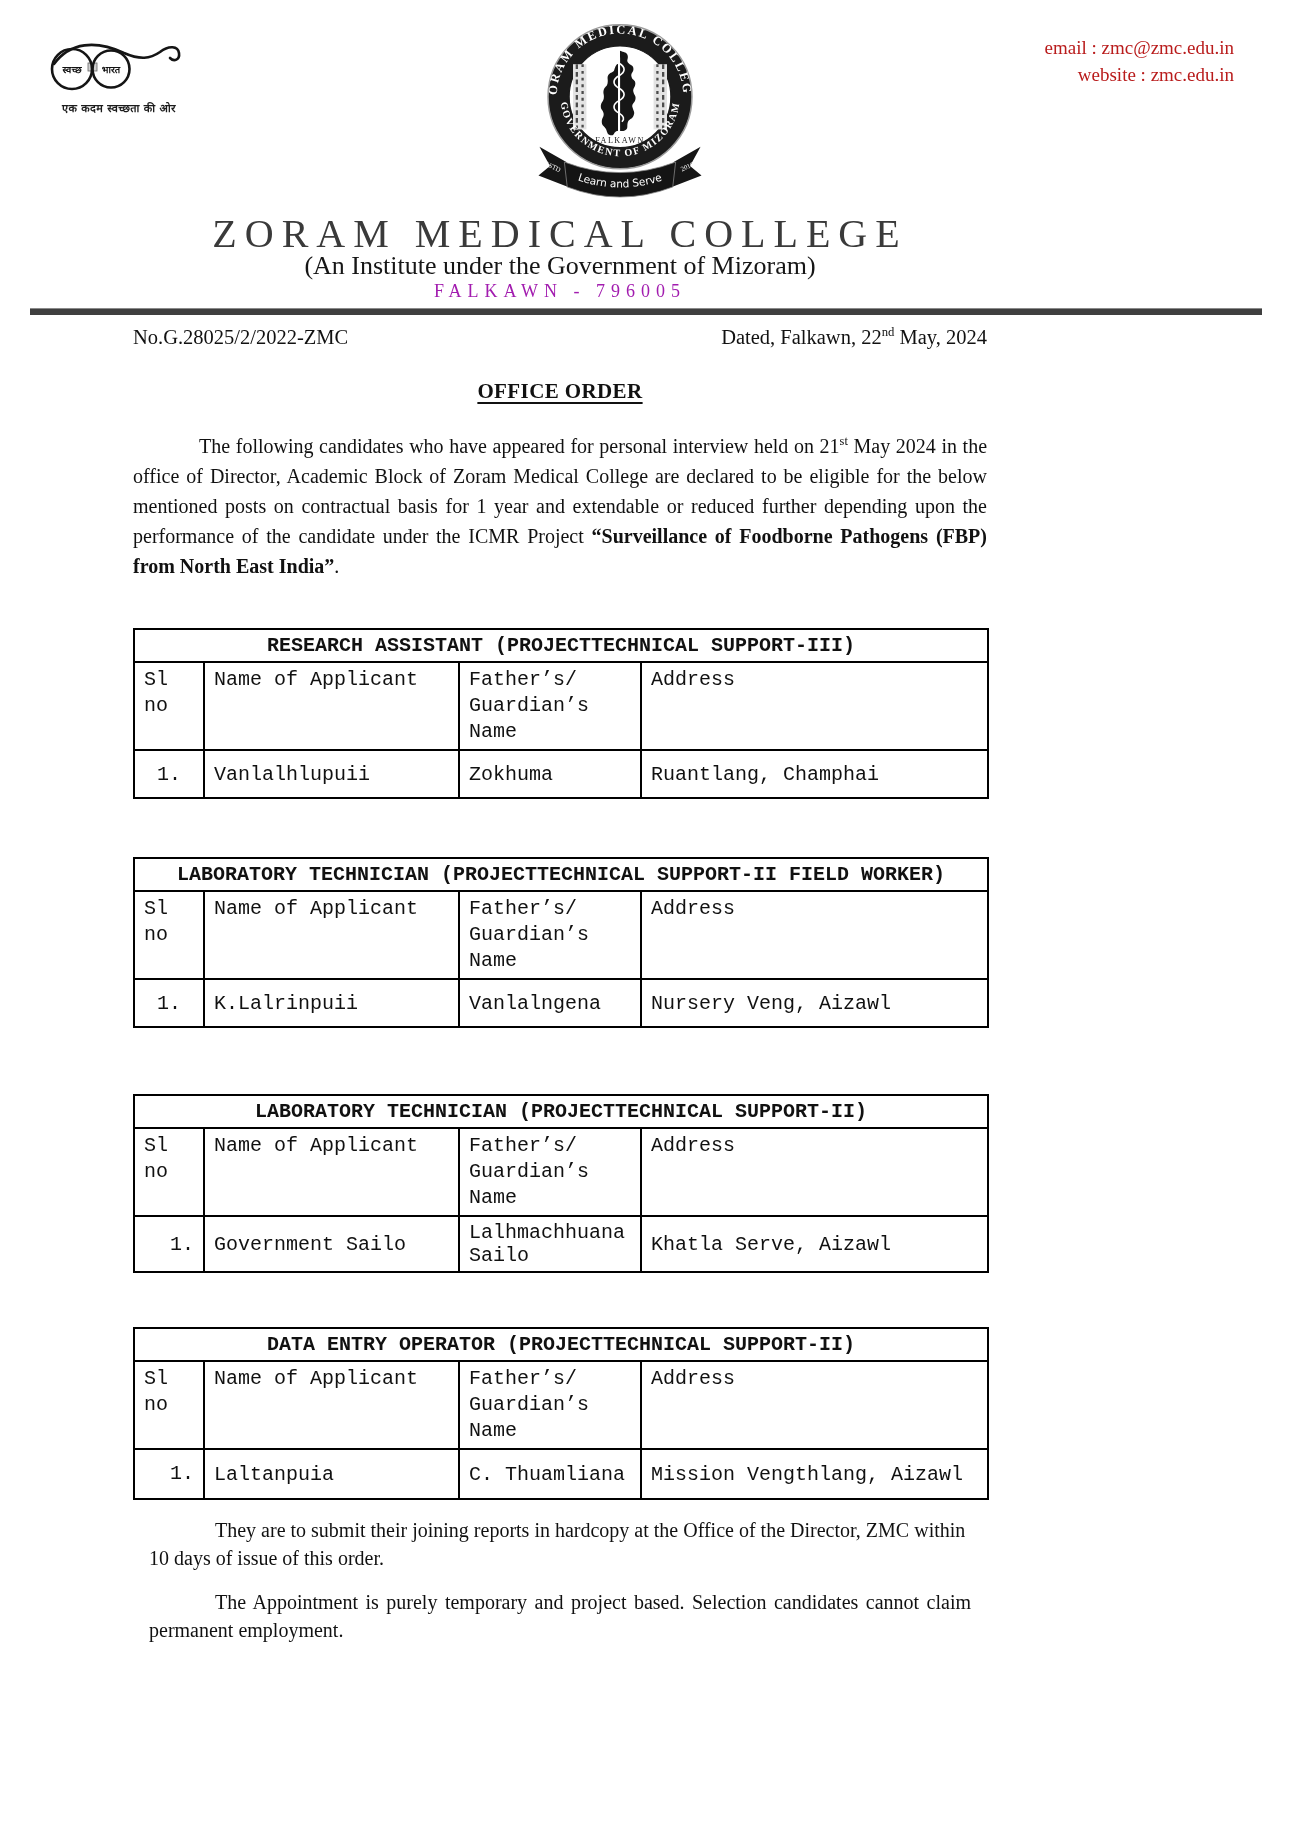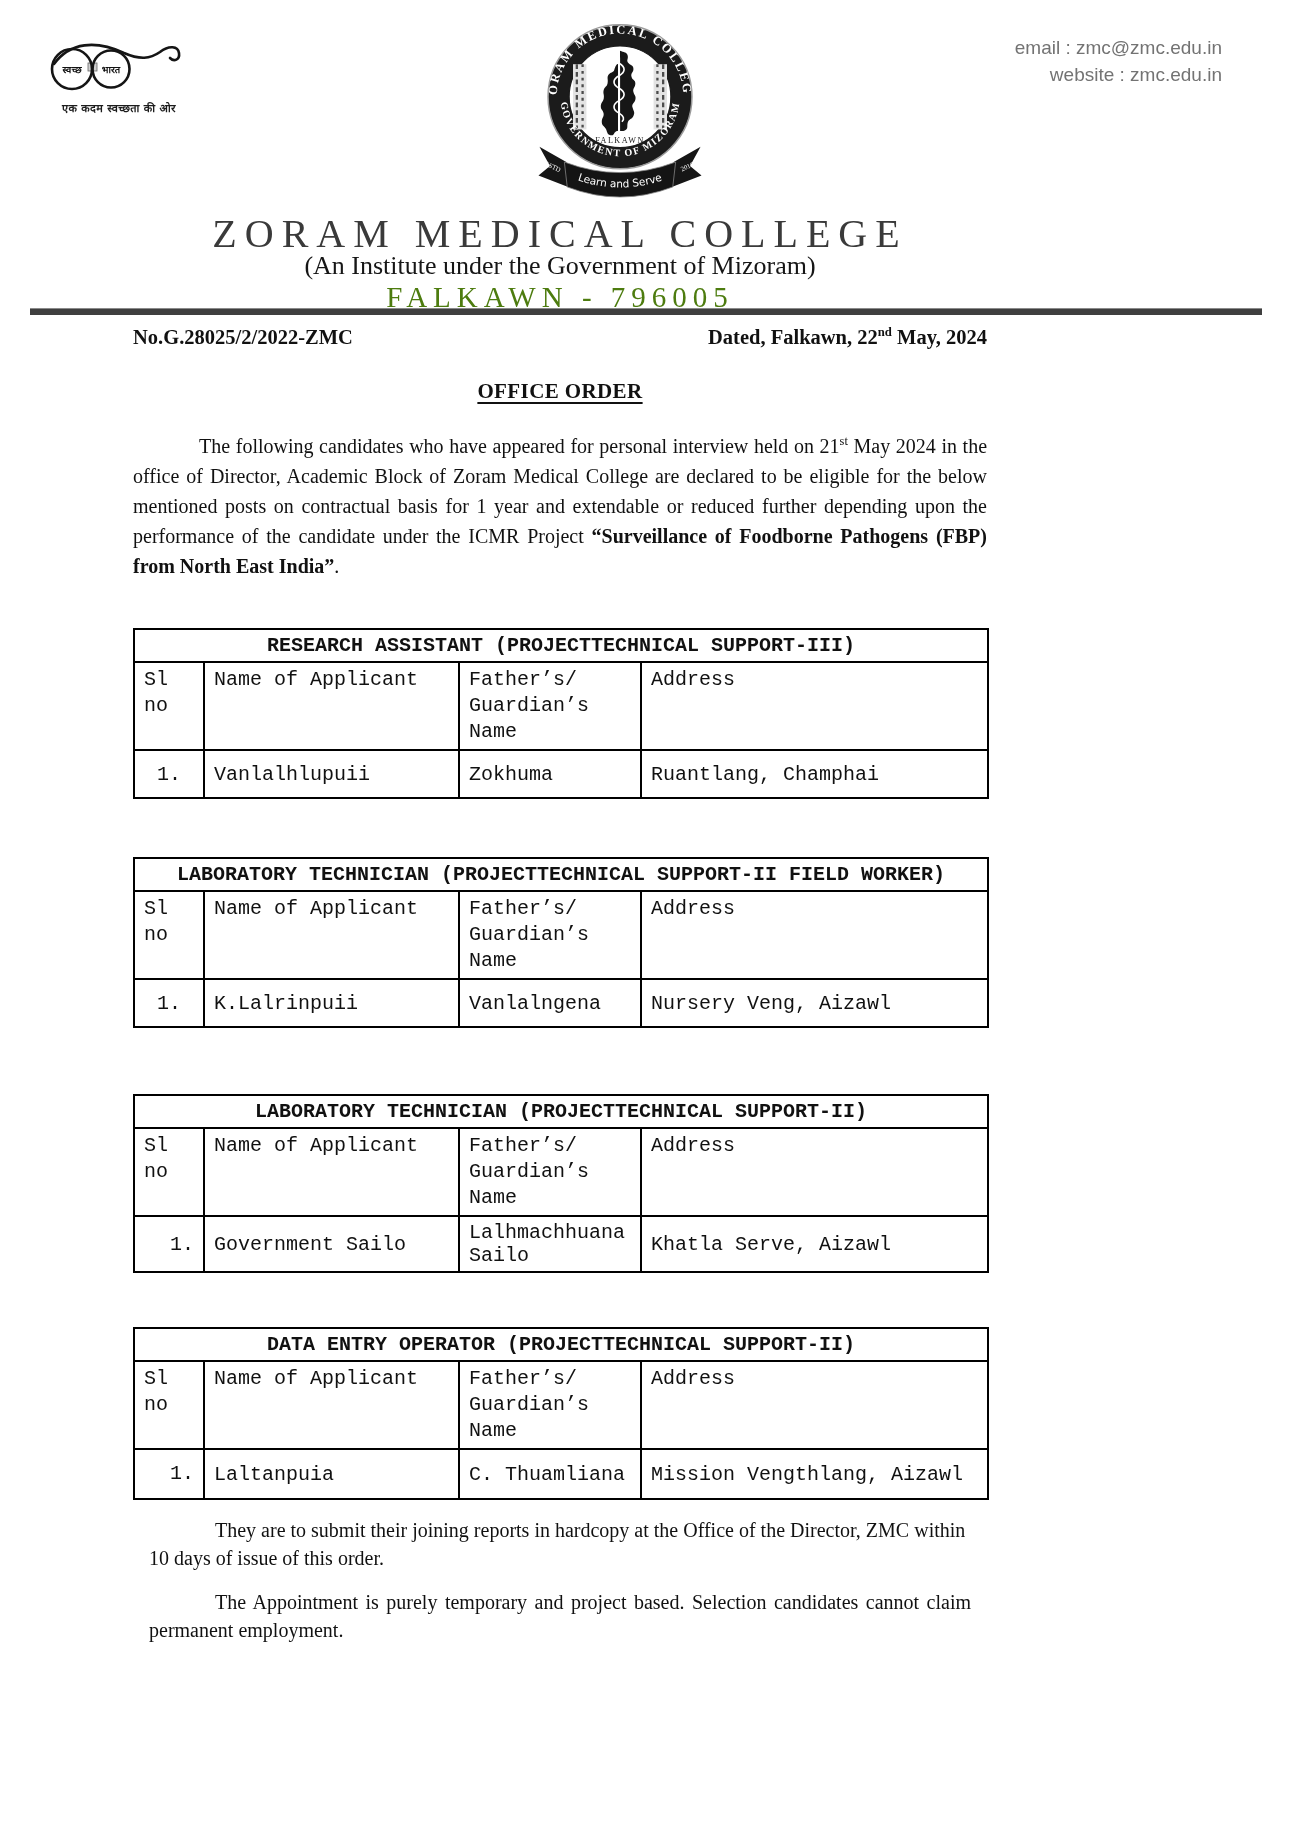--- a/index.html
+++ b/index.html
@@ -4,33 +4,33 @@
 <style>
   html,body{margin:0;padding:0;background:#ffffff;}
   .page{position:relative;width:1290px;height:1825px;background:#ffffff;overflow:hidden;
         font-family:"Liberation Serif", serif;color:#111;}
   
   .letterhead{position:relative;height:308px;}
   .swachh{position:absolute;left:48px;top:40px;width:170px;text-align:left;}
   .swachh-tag{margin-top:2px;margin-left:14px;font-family:"DejaVu Sans", sans-serif;
         font-size:11px;font-weight:bold;color:#1c1c1c;letter-spacing:0.3px;}
   .seal{position:absolute;left:524px;top:22px;width:192px;}
-  .contact{position:absolute;right:68px;top:34px;text-align:right;
-        font-family:Liberation Sans, sans-serif;font-size:19px;line-height:27px;color:#737373;}
+  .contact{position:absolute;right:56px;top:34px;text-align:right;
+        font-family:Liberation Serif, serif;font-size:19px;line-height:27px;color:#b91c1c;}
   .college-name{position:absolute;left:133px;width:854px;top:210px;text-align:center;
         font-size:40px;letter-spacing:8px;color:#3a3a3a;white-space:nowrap;}
   .college-sub{position:absolute;left:133px;width:854px;top:251px;text-align:center;
         font-size:26px;color:#161616;}
   .college-addr{position:absolute;left:133px;width:854px;top:281px;text-align:center;
-        font-size:29px;letter-spacing:6px;color:#4d7c0f;}
+        font-size:18px;letter-spacing:6px;color:#a21caf;}
   .rule{height:6px;background:#3f3f3f;margin:0 28px 0 30px;border-top:1px solid #8a8a8a;}
   
   .content{margin-left:133px;width:854px;}
   .meta-row{display:flex;justify-content:space-between;margin-top:11px;
-        font-size:20.5px;font-weight:bold;}
+        font-size:20.5px;font-weight:normal;}
   .order-title{margin:30px 0 0 0;text-align:center;font-size:21px;font-weight:bold;
         text-decoration:underline;text-decoration-thickness:2px;text-underline-offset:4px;
         letter-spacing:0.4px;}
   p.intro{margin:27px 0 0 0;font-size:20px;line-height:30px;text-align:justify;
         text-indent:66px;}
   p.closing{margin:16px;font-size:20px;line-height:28px;text-indent:66px;}
   p.closing.justify{text-align:justify;}
   .gap-close1{margin-top:58px;}
   .gap-close2{margin-top:33px;}
   sup{font-size:0.62em;vertical-align:super;line-height:0;}

